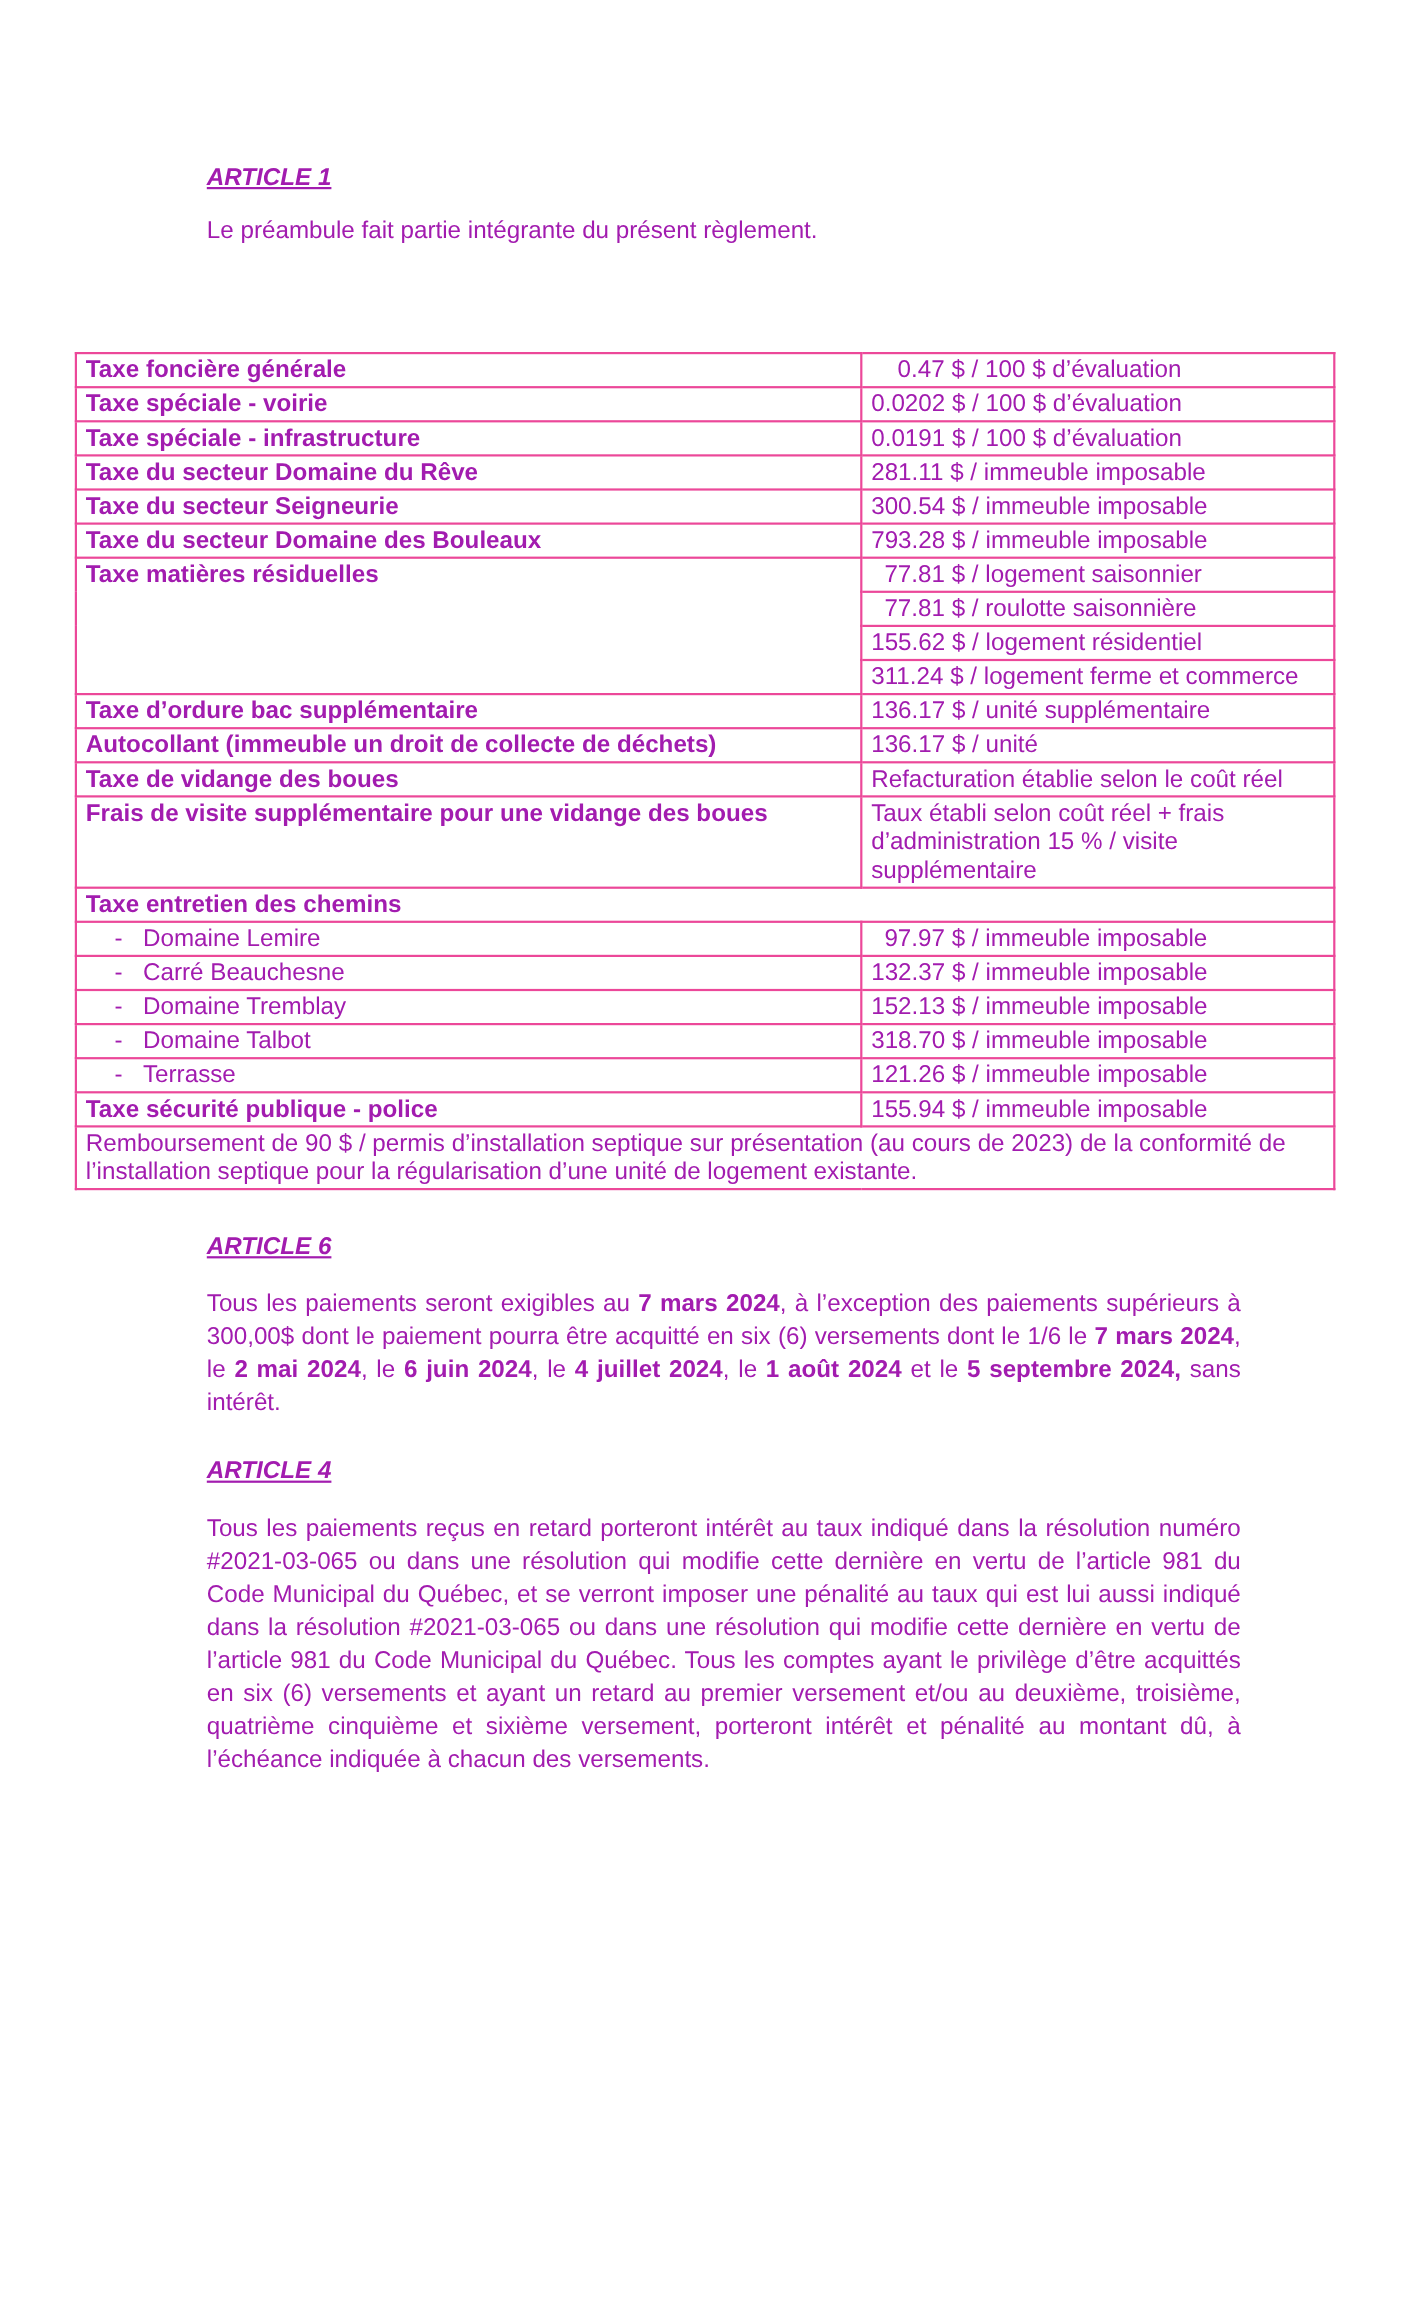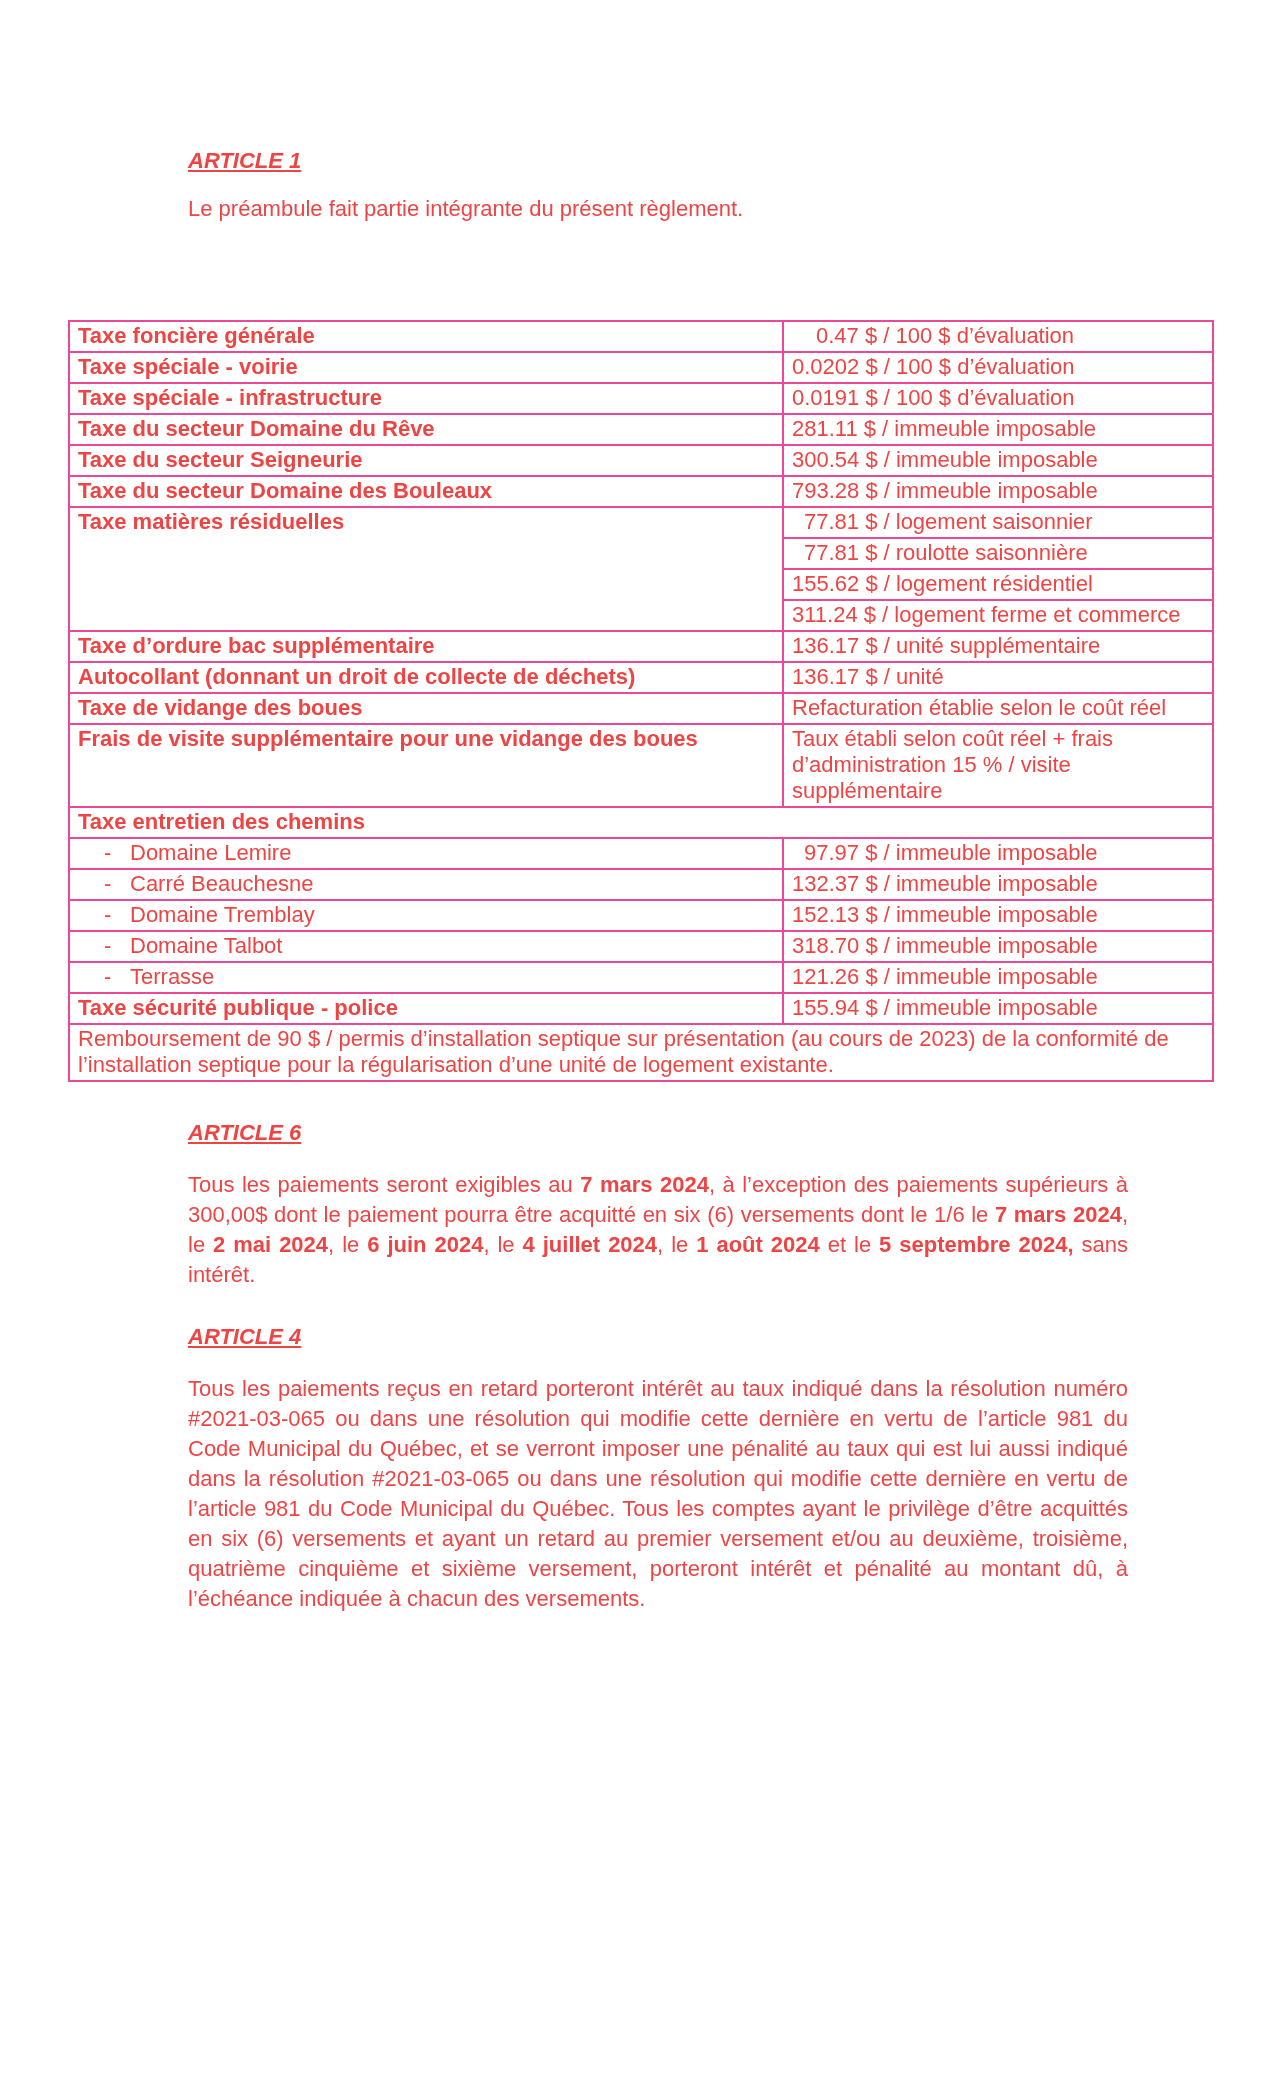--- a/index.html
+++ b/index.html
@@ -3,21 +3,21 @@
 <meta charset="utf-8">
 <style>
   html, body { margin: 0; padding: 0; background: #ffffff; }
   .page {
     position: relative;
     width: 1275px;
     height: 2100px;
     box-sizing: border-box;
     padding-top: 148px;
     background: #ffffff;
-    color: #ef4444;
+    color: #a21caf;
     font-family: "Liberation Sans", sans-serif;
     overflow: hidden;
   }
   .article-heading {
     margin: 0 147px 0 188px;
     font-size: 22px;
     line-height: 26px;
     font-weight: bold;
     font-style: italic;
     text-decoration: underline;
@@ -107,21 +107,21 @@
             <td class="val">155.62 $ / logement résidentiel</td>
           </tr>
           <tr>
             <td class="val">311.24 $ / logement ferme et commerce</td>
           </tr>
           <tr>
             <td class="lbl">Taxe d’ordure bac supplémentaire</td>
             <td class="val">136.17 $ / unité supplémentaire</td>
           </tr>
           <tr>
-            <td class="lbl">Autocollant (donnant un droit de collecte de déchets)</td>
+            <td class="lbl">Autocollant (immeuble un droit de collecte de déchets)</td>
             <td class="val">136.17 $ / unité</td>
           </tr>
           <tr>
             <td class="lbl">Taxe de vidange des boues</td>
             <td class="val">Refacturation établie selon le coût réel</td>
           </tr>
           <tr>
             <td class="lbl">Frais de visite supplémentaire pour une vidange des boues</td>
             <td class="val">Taux établi selon coût réel + frais d’administration 15 % / visite supplémentaire</td>
           </tr>

